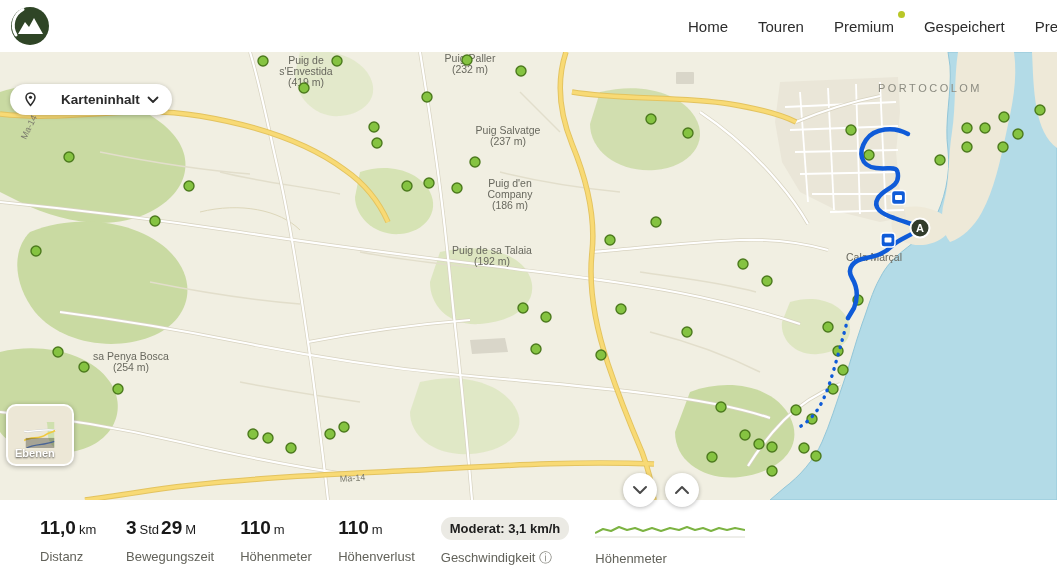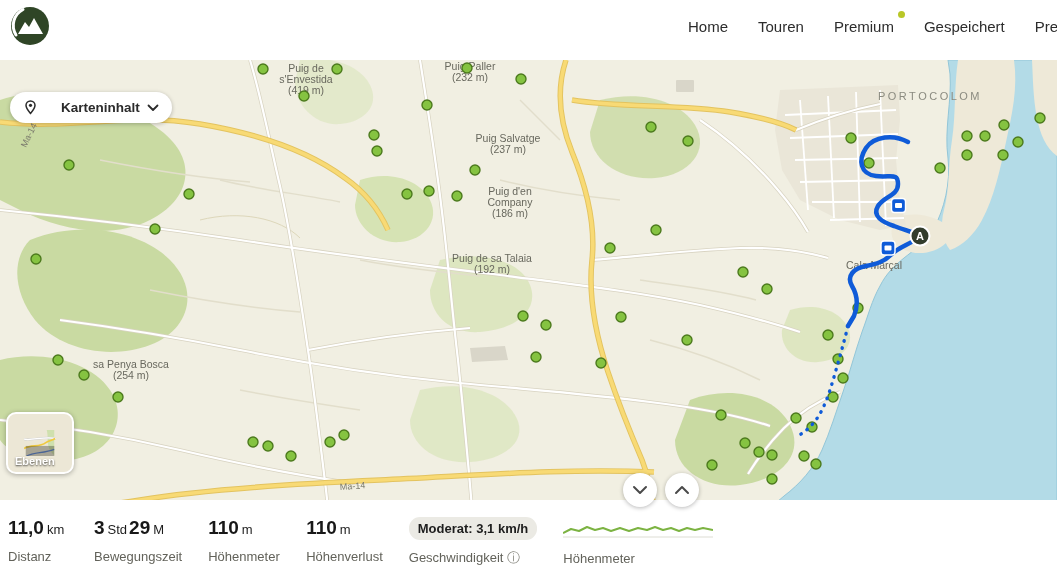--- a/index.html
+++ b/index.html
@@ -10,21 +10,21 @@
   
   header { position:absolute; top:0; left:0; width:1057px; height:52px; background:#fff; z-index:30; }
   .logo { position:absolute; left:10px; top:6px; width:40px; height:40px; cursor:pointer; }
   nav.main { position:absolute; left:688px; top:0; height:52px; display:flex; align-items:center;
              gap:30px; white-space:nowrap; }
   nav.main a { font-size:15px; color:#2c2c2c; text-decoration:none; cursor:pointer; position:relative; }
   .updates-dot { position:absolute; top:-7px; right:-11px; width:7px; height:7px; border-radius:50%;
                  background:#b9c727; }
 
   
-  .map { position:absolute; top:52px; left:0; width:1057px; height:448px; overflow:hidden; background:#f1efe2;margin-top:8px; }
+  .map { position:absolute; top:52px; left:0; width:1057px; height:448px; overflow:hidden; background:#f1efe2; }
   .map svg.base { display:block; width:1057px; height:448px; }
 
   .forest { fill:#c9daa2; }
   .forest2 { fill:#d6e3b4; }
   .contour { fill:none; stroke:#ddd7ba; stroke-width:1; }
   .water { fill:#b3dbe7; stroke:#93c6d8; stroke-width:1; }
   .land-ovl { fill:#eee9d8; }
   .town { fill:#eae6d8; }
   .street { fill:none; stroke:#ffffff; stroke-width:1.8; }
   .bldg { fill:#d9d6c9; }
@@ -58,21 +58,21 @@
                   text-shadow:0 1px 2px rgba(0,0,0,.7); }
 
   .round-btn { position:absolute; width:34px; height:34px; border-radius:50%; background:#fff; border:none;
                box-shadow:0 1px 4px rgba(0,0,0,.28); display:flex; align-items:center; justify-content:center;
                cursor:pointer; z-index:40; }
   .round-btn.down { left:623px; top:473px; }
   .round-btn.up   { left:665px; top:473px; }
 
   
   footer.stats { position:absolute; left:0; top:500px; width:1057px; height:83px; background:#fff; z-index:35;
-                 display:flex; align-items:flex-start; padding:17px 0 0 8px; gap:26px; }
+                 display:flex; align-items:flex-start; padding:17px 0 0 40px; gap:26px; }
   .stat .val { white-space:nowrap; height:24px; }
   .stat .big { font-size:19px; font-weight:bold; color:#181818; }
   .stat .unit { font-size:13px; color:#1c1c1c; margin-left:3px; }
   .stat .sep { margin-left:2px; }
   .stat .lab { margin-top:8px; font-size:13px; color:#62625a; white-space:nowrap; }
   .stat-distanz { min-width:60px; } .stat-zeit { min-width:88px; }
   .stat-hm { min-width:72px; } .stat-hv { min-width:76px; } .stat-speed { min-width:110px; }
   .badge { display:inline-block; background:#ebeae4; border-radius:11px; padding:4px 9px;
            font-size:13px; font-weight:bold; color:#1d1d1d; }
   .info { color:#8a8a82; font-size:13px; cursor:pointer; }

